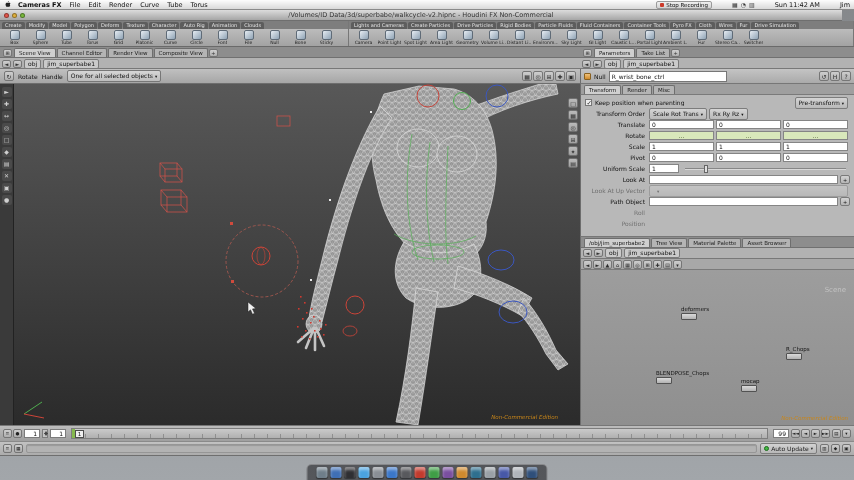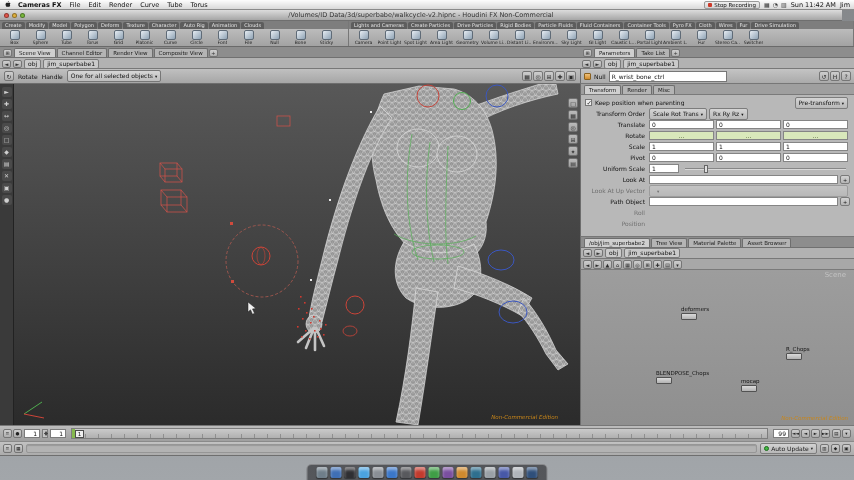--- a/index.html
+++ b/index.html
@@ -5,21 +5,21 @@
   *{margin:0;padding:0;box-sizing:border-box;}
   html,body{background:#555;}
   body{font-family:"DejaVu Sans","Liberation Sans",sans-serif;}
   #screen{position:relative;width:854px;height:480px;overflow:hidden;background:linear-gradient(180deg,#85888b,#a2a6aa);}
 
   
   .menubar{position:absolute;top:0;left:0;right:0;height:10px;background:linear-gradient(#fdfdfd,#d9d9d9);border-bottom:1px solid #8a8a8a;display:flex;align-items:center;font-size:6.5px;color:#111;padding:0 4px;z-index:30;}
   .apple{width:7px;height:7px;margin-right:3px;}
   .menu-item{padding:0 4px;white-space:nowrap;}
   .menu-item.app{font-weight:bold;}
-  .mb-right{margin-left:auto;display:flex;align-items:center;gap:4px;}
+  .mb-right{margin-left:auto;display:flex;align-items:center;gap:20px;}
   .stoprec{display:flex;align-items:center;gap:2px;background:linear-gradient(#efefef,#d2d2d2);border:1px solid #9a9a9a;border-radius:2px;padding:0 3px;height:8px;font-size:5.5px;}
   .stoprec i{width:4px;height:4px;background:#cc3a2a;border-radius:1px;}
   .mbic{font-size:6px;color:#333;line-height:8px;}
   .mb-clock,.mb-user{white-space:nowrap;}
 
   
   .titlebar{position:absolute;top:10px;left:0;right:12px;height:11px;background:linear-gradient(#dcdcdc,#a6a6a6);border-bottom:1px solid #6f6f6f;display:flex;align-items:center;justify-content:center;font-size:6.5px;color:#333;z-index:29;}
   .tl{position:absolute;left:4px;display:flex;gap:3px;}
   .tl i{width:5px;height:5px;border-radius:50%;border:0.5px solid rgba(0,0,0,.35);}
   .tl .r{background:#e2574c;} .tl .y{background:#e0b03c;} .tl .g{background:#79b93c;}
@@ -84,21 +84,21 @@
   .pbtn{width:10px;height:9px;flex:none;background:linear-gradient(#d2d2d2,#b5b5b5);border:1px solid #7a7a7a;border-radius:2px;font-size:5px;line-height:8px;text-align:center;}
   .dim{opacity:.45;}
   .fw30{flex:0 0 30px;}
 
   
   .ntabs{top:237px;height:11px;background:#8d8d8d;border-bottom:1px solid #707070;display:flex;align-items:flex-end;padding-left:3px;overflow:hidden;}
   .npath{top:248px;height:11px;background:#b2b2b2;border-bottom:1px solid #787878;display:flex;align-items:center;padding:0 2px;}
   .ntb{top:259px;height:11px;background:#a8a8a8;border-bottom:1px solid #7a7a7a;display:flex;align-items:center;gap:1px;padding:0 2px;}
   .ntb .gbtn{width:9px;height:9px;line-height:8px;font-size:5px;}
   .ncanvas{top:270px;height:155px;background:linear-gradient(#9d9d9d,#8f8f8f);overflow:hidden;}
-  .nwm{position:absolute;right:8px;top:1px;font-size:7px;color:#c2c2c2;margin-left:48px;}
+  .nwm{position:absolute;right:8px;top:16px;font-size:7px;color:#c2c2c2;margin-left:48px;}
   .net-node{position:absolute;}
   .net-node-lb{font-size:5.5px;color:#161616;white-space:nowrap;}
   .net-node-tile{width:16px;height:7px;background:linear-gradient(#dadada,#b2b2b2);border:1px solid #525252;border-radius:1px;margin-top:1px;}
   .net-noncom{position:absolute;right:6px;bottom:4px;font-size:5.5px;font-style:italic;color:#c8861a;}
 
   
   .playbar{position:absolute;left:0;top:425px;width:854px;height:16px;background:linear-gradient(#bcbcbc,#9f9f9f);border-top:1px solid #777;display:flex;align-items:center;font-size:6px;gap:2px;padding:0 3px;z-index:5;}
   .pbtn2{width:9px;height:9px;background:linear-gradient(#cdcdcd,#aeaeae);border:1px solid #757575;border-radius:2px;font-size:4.5px;line-height:8px;text-align:center;color:#222;flex:none;}
   .pfield2{background:#fff;border:1px solid #7c7c7c;height:9px;line-height:8px;padding:0 2px;min-width:16px;text-align:right;color:#111;}
   .stepper{width:6px;height:9px;background:#c4c4c4;border:1px solid #7c7c7c;position:relative;}

